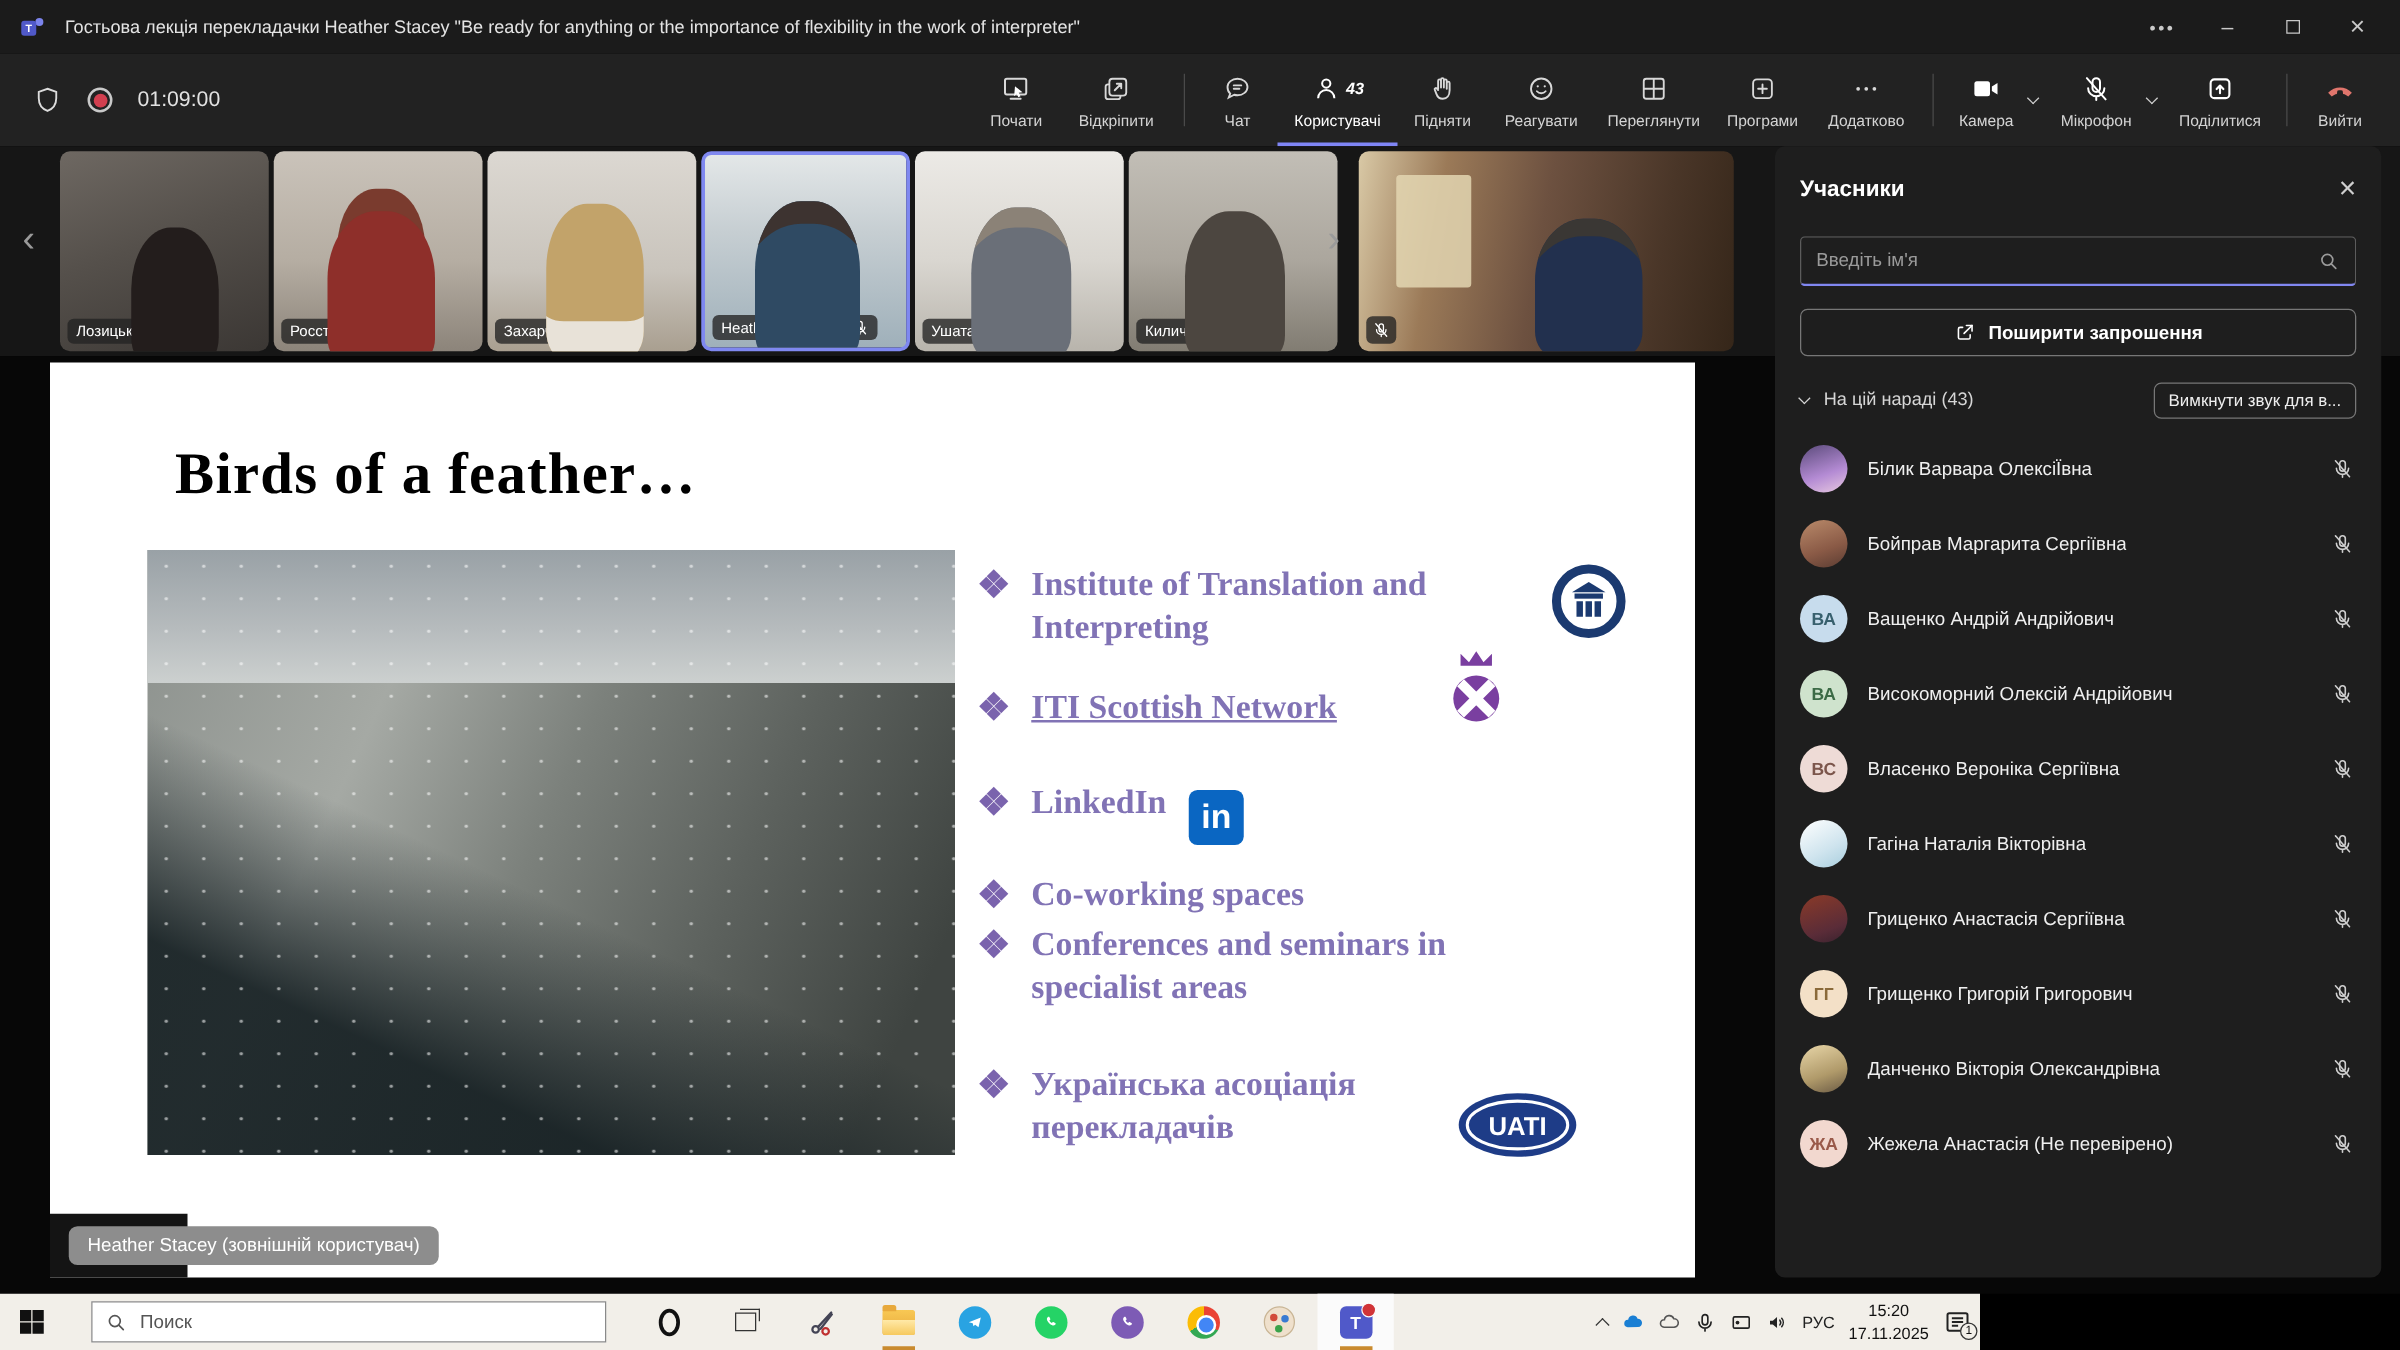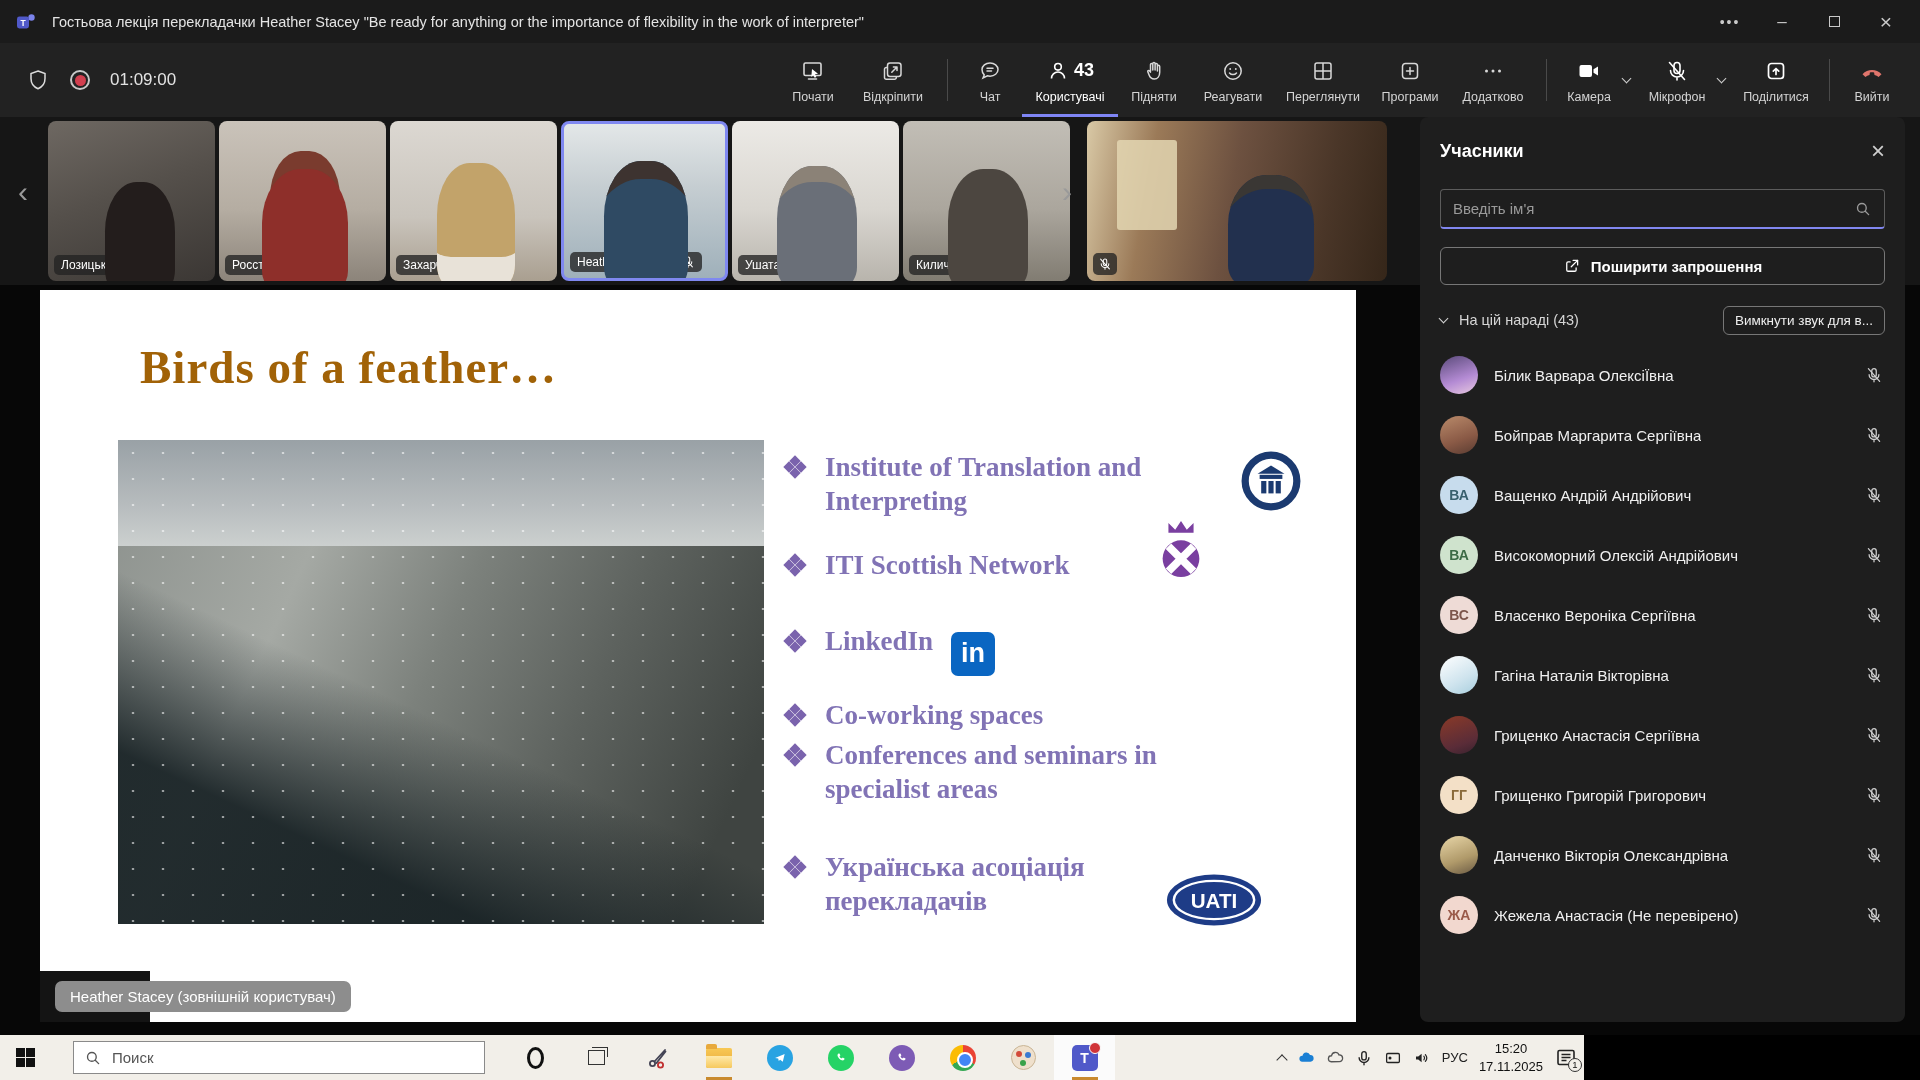--- a/index.html
+++ b/index.html
@@ -25,21 +25,21 @@
     display:flex; align-items:center; justify-content:center; }
   .rec-dot { width:11px; height:11px; background:#d23f4f; border-radius:50%; }
   .timer { color:#e2e2e2; font-size:17px; }
   .tright { margin-left:auto; display:flex; align-items:center; height:74px; padding-right:16px; }
   .tbtn { height:74px; display:flex; flex-direction:column; align-items:center; justify-content:center;
     gap:5px; color:#d4d4d4; cursor:pointer; }
   .tbtn .lbl { font-size:12.5px; white-space:nowrap; }
   .tbtn.active { border-bottom:3px solid #7f85f5; padding-top:3px; }
   .tbtn.active .lbl { color:#fff; }
   .iconrow { display:flex; align-items:center; gap:4px; height:28px; }
-  .badge43 { color:#fff; font-size:18px; font-weight:bold; }
+  .badge43 { color:#fff; font-size:13px; font-weight:bold;font-style:italic; }
   .vdiv { width:1px; height:42px; background:#4a4a4a; margin:0 10px; }
   .chev { width:7px; height:7px; border-right:1.6px solid #cfcfcf; border-bottom:1.6px solid #cfcfcf;
     transform:rotate(45deg); display:inline-block; margin:0 8px 4px 2px; align-self:center; }
   .w72{width:72px}.w86{width:88px}.w64{width:64px}.w96{width:96px}.w76{width:78px}.w84{width:86px}.w92{width:94px}.w80{width:80px}
 
   
   .strip { position:absolute; top:117px; left:0; width:1920px; height:168px; background:#161616; }
   .strip-chevron { position:absolute; color:#9a9a9a; font-size:30px; top:58px; }
   .tiles { position:absolute; left:48px; top:4px; display:flex; gap:4px; }
   .tile { width:167px; height:160px; border-radius:8px; overflow:hidden; position:relative; flex:none; }
@@ -67,38 +67,38 @@
   .v4::after{content:"";position:absolute;left:27%;top:28%;width:80px;height:120px;border-radius:44% 44% 16% 16%;background:#6a6f78;box-shadow:inset 0 30px 0 -14px #8b8277;}
   .v5 { background:linear-gradient(180deg,#c2beb6 0%,#aba69d 55%,#817c72 100%); }
   .v5::after{content:"";position:absolute;left:27%;top:30%;width:80px;height:118px;border-radius:44% 44% 16% 16%;background:#4c4640;}
   .vbig { background:linear-gradient(100deg,#d9c9a6 0%,#9b7a58 22%,#6d5140 48%,#4a3628 78%,#352619 100%); }
   .vbig::before{content:"";position:absolute;left:10%;top:12%;width:60px;height:90px;background:linear-gradient(180deg,#e8dcbb,#c9b astronomical#c9b astronomical);background:#e3d6b2;opacity:.85;border-radius:3px;}
   .vbig::after{content:"";position:absolute;left:47%;top:34%;width:86px;height:110px;border-radius:45% 45% 18% 18%;background:#22304e;box-shadow:inset 0 26px 0 -12px #3a3734;}
 
   
   .stage { position:absolute; top:285px; left:0; width:1920px; height:750px; background:#070707; }
   .slide { position:absolute; left:40px; top:5px; width:1316px; height:732px; background:#ffffff; }
-  .slide-title { position:absolute; left:100px; top:50px; font-family:"Liberation Serif", serif;
-    color:#a16207; font-size:47px; font-weight:bold; letter-spacing:1px; }
+  .slide-title { position:absolute; left:100px; top:62px; font-family:"Liberation Serif", serif;
+    color:#000000; font-size:47px; font-weight:bold; letter-spacing:1px; }
   .photo { position:absolute; left:78px; top:150px; width:646px; height:484px;
     background:
       radial-gradient(rgba(255,255,255,.55) 1.1px, transparent 1.7px),
       linear-gradient(180deg,#99a1a6 0%,#b6bbbd 13%,#ccd0cf 22%,rgba(0,0,0,0) 22%),
       linear-gradient(205deg,rgba(0,0,0,0) 55%, rgba(23,33,36,.92) 78%),
       linear-gradient(115deg,#8b908c 0%,#a5a9a4 28%,#7c817c 48%,#5d625e 68%,#3f4441 90%);
     background-size:30px 26px,100% 100%,100% 100%,100% 100%; }
   .bullets { position:absolute; left:745px; top:0; width:520px; font-family:"Liberation Serif", serif; }
   .bullet { position:absolute; padding-left:40px; color:#8173b5; font-size:27px; font-weight:bold;
     line-height:34px; width:500px; }
   .bullet .dmark { position:absolute; left:0; top:7px; }
   .dcluster { position:relative; width:20px; height:20px; display:inline-block; }
   .dcluster i { position:absolute; width:8px; height:8px; background:#7a63ad; transform:rotate(45deg); }
   .dcluster i:nth-child(1){left:6px;top:0;} .dcluster i:nth-child(2){left:0;top:6px;}
   .dcluster i:nth-child(3){left:12px;top:6px;} .dcluster i:nth-child(4){left:6px;top:12px;}
-  .b0{top:160px;width:480px;} .b1{top:258px;} .b2{top:334px;} .b3{top:408px;} .b4{top:448px;width:480px;} .b5{top:560px;width:440px;font-family:Liberation Serif, serif;}
+  .b0{top:160px;width:480px;} .b1{top:258px;text-decoration:underline;} .b2{top:334px;} .b3{top:408px;} .b4{top:448px;width:480px;} .b5{top:560px;width:440px;font-family:Liberation Serif, serif;}
   .logo-iti { position:absolute; left:1200px; top:160px; width:62px; height:62px; }
   .logo-scot { position:absolute; left:1112px; top:228px; width:58px; height:66px; }
   .logo-li { display:inline-flex; align-items:center; justify-content:center; width:44px; height:44px;
     background:#0a66c2; border-radius:7px; color:#fff; font-family:"Liberation Sans",sans-serif;
     font-size:27px; font-weight:bold; vertical-align:-12px; margin-left:18px; line-height:1; }
   .logo-uati { position:absolute; left:1125px; top:582px; width:98px; height:56px; }
 
   .corner-dark { position:absolute; left:40px; top:686px; width:110px; height:51px; background:#141414; }
   .presenter-pill { position:absolute; left:55px; top:696px; background:#8d8d8d; color:#fff;
     font-size:15px; padding:7px 15px; border-radius:7px; white-space:nowrap; }

